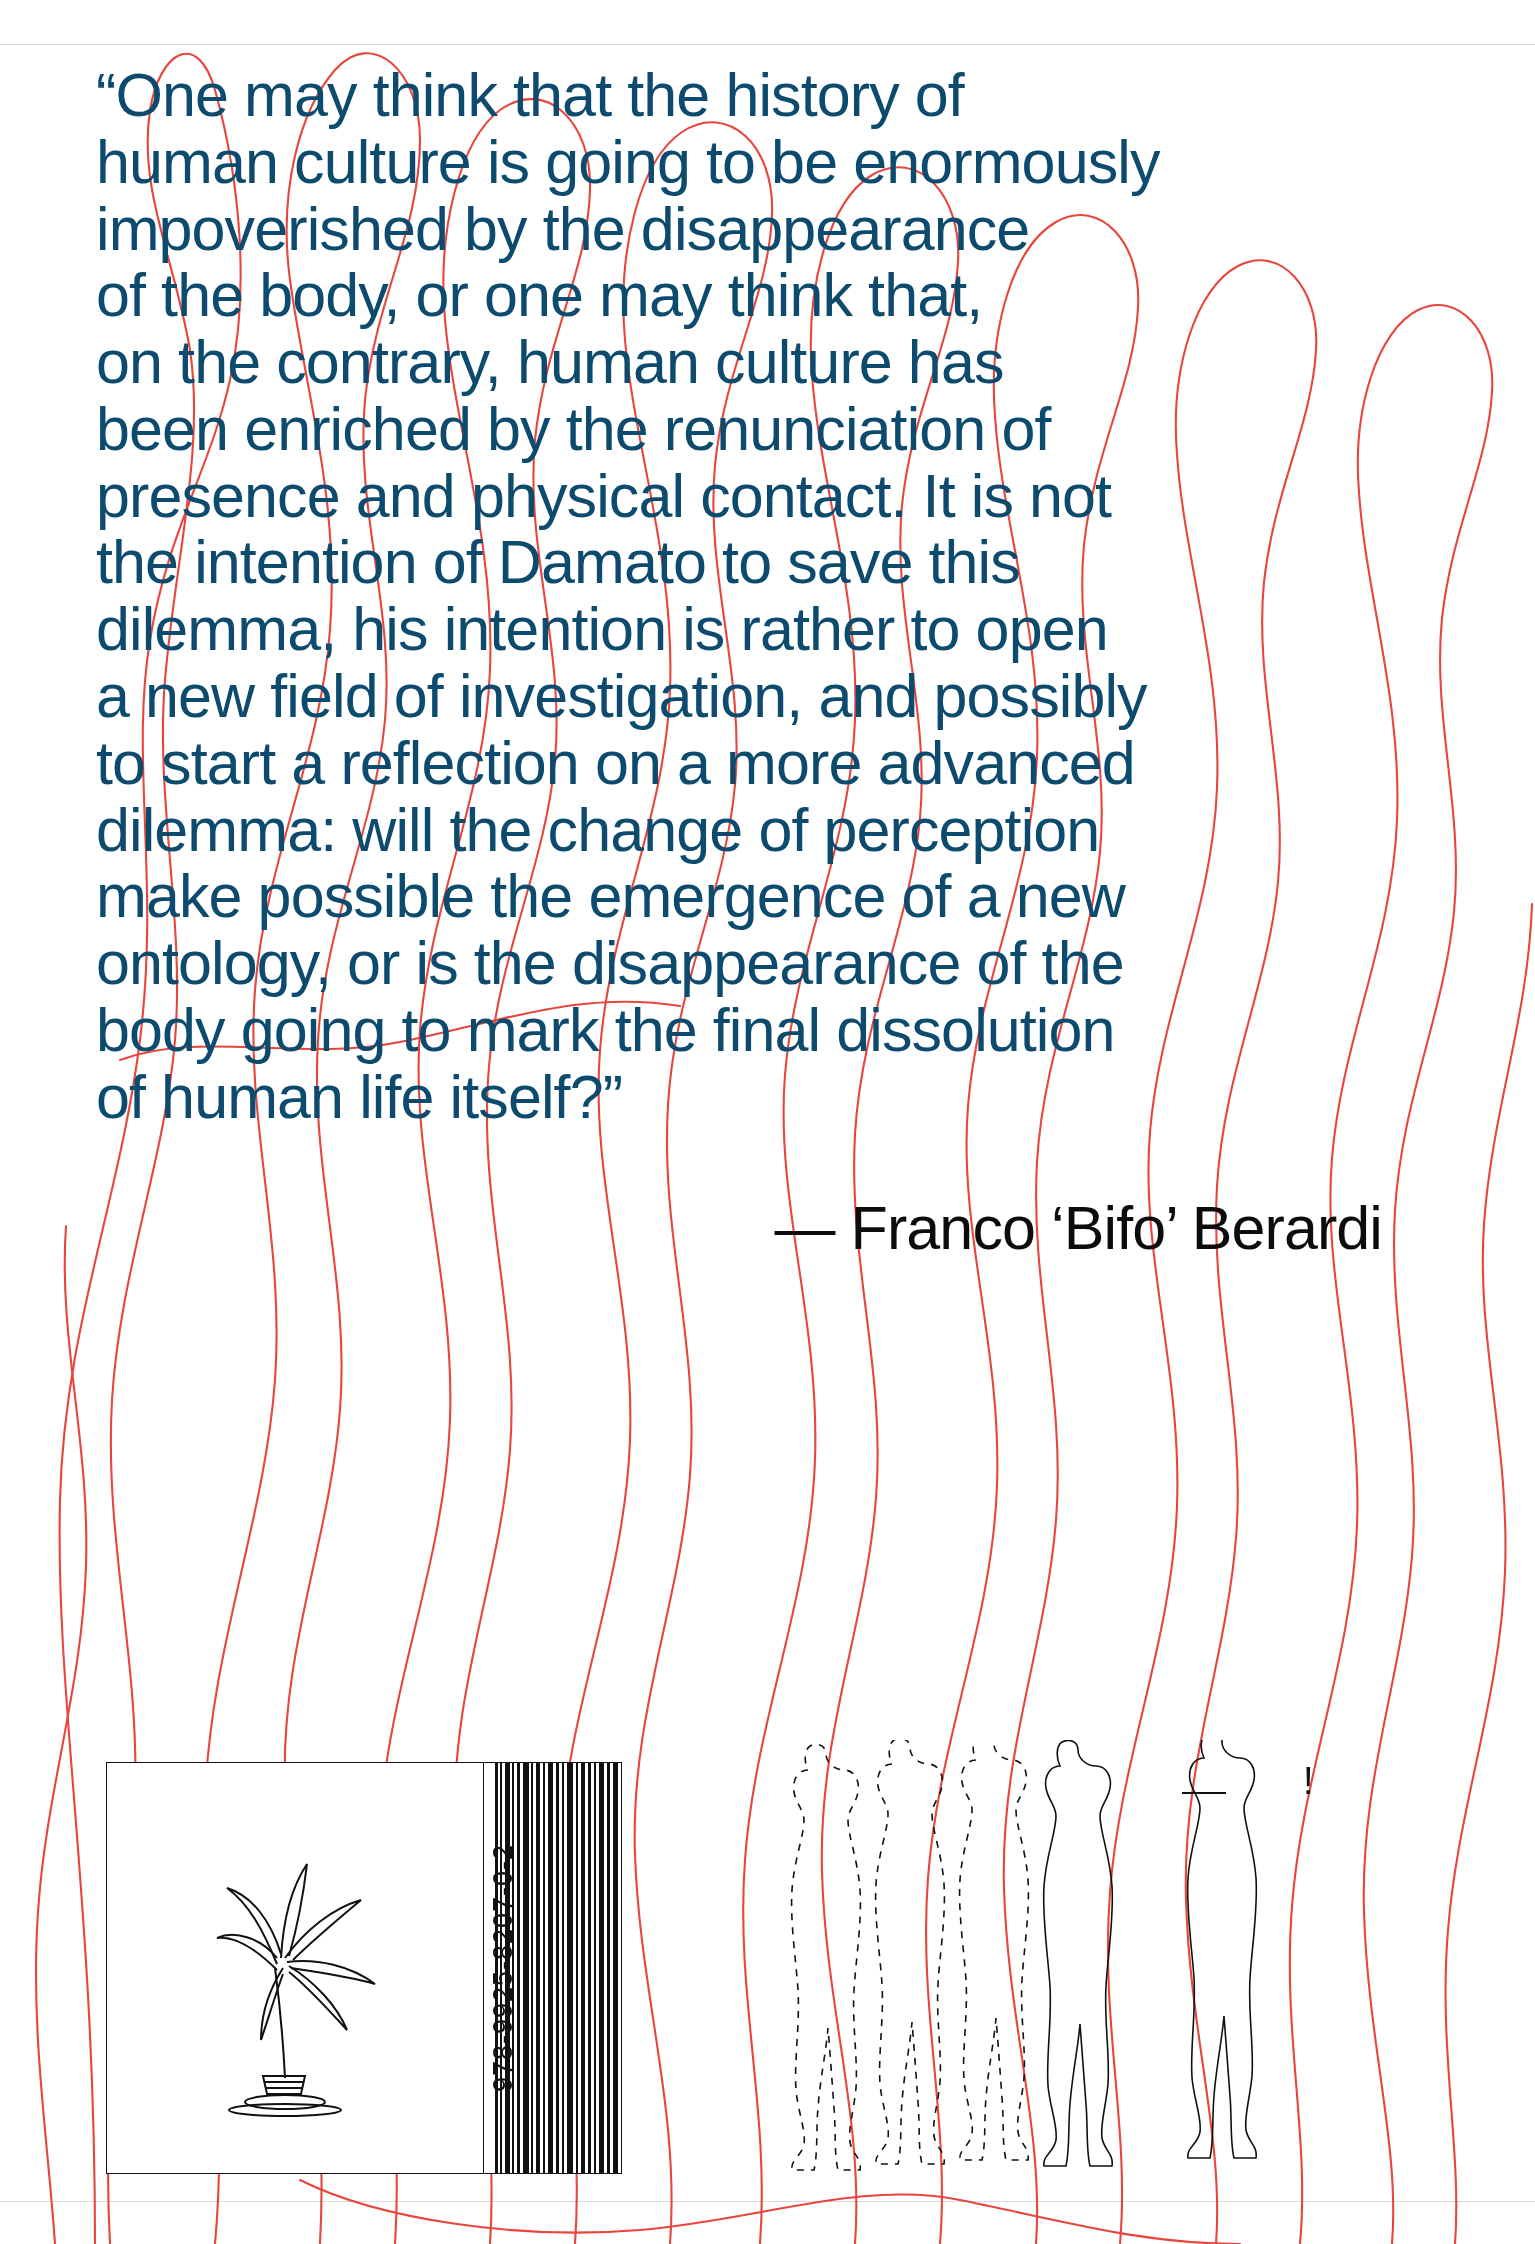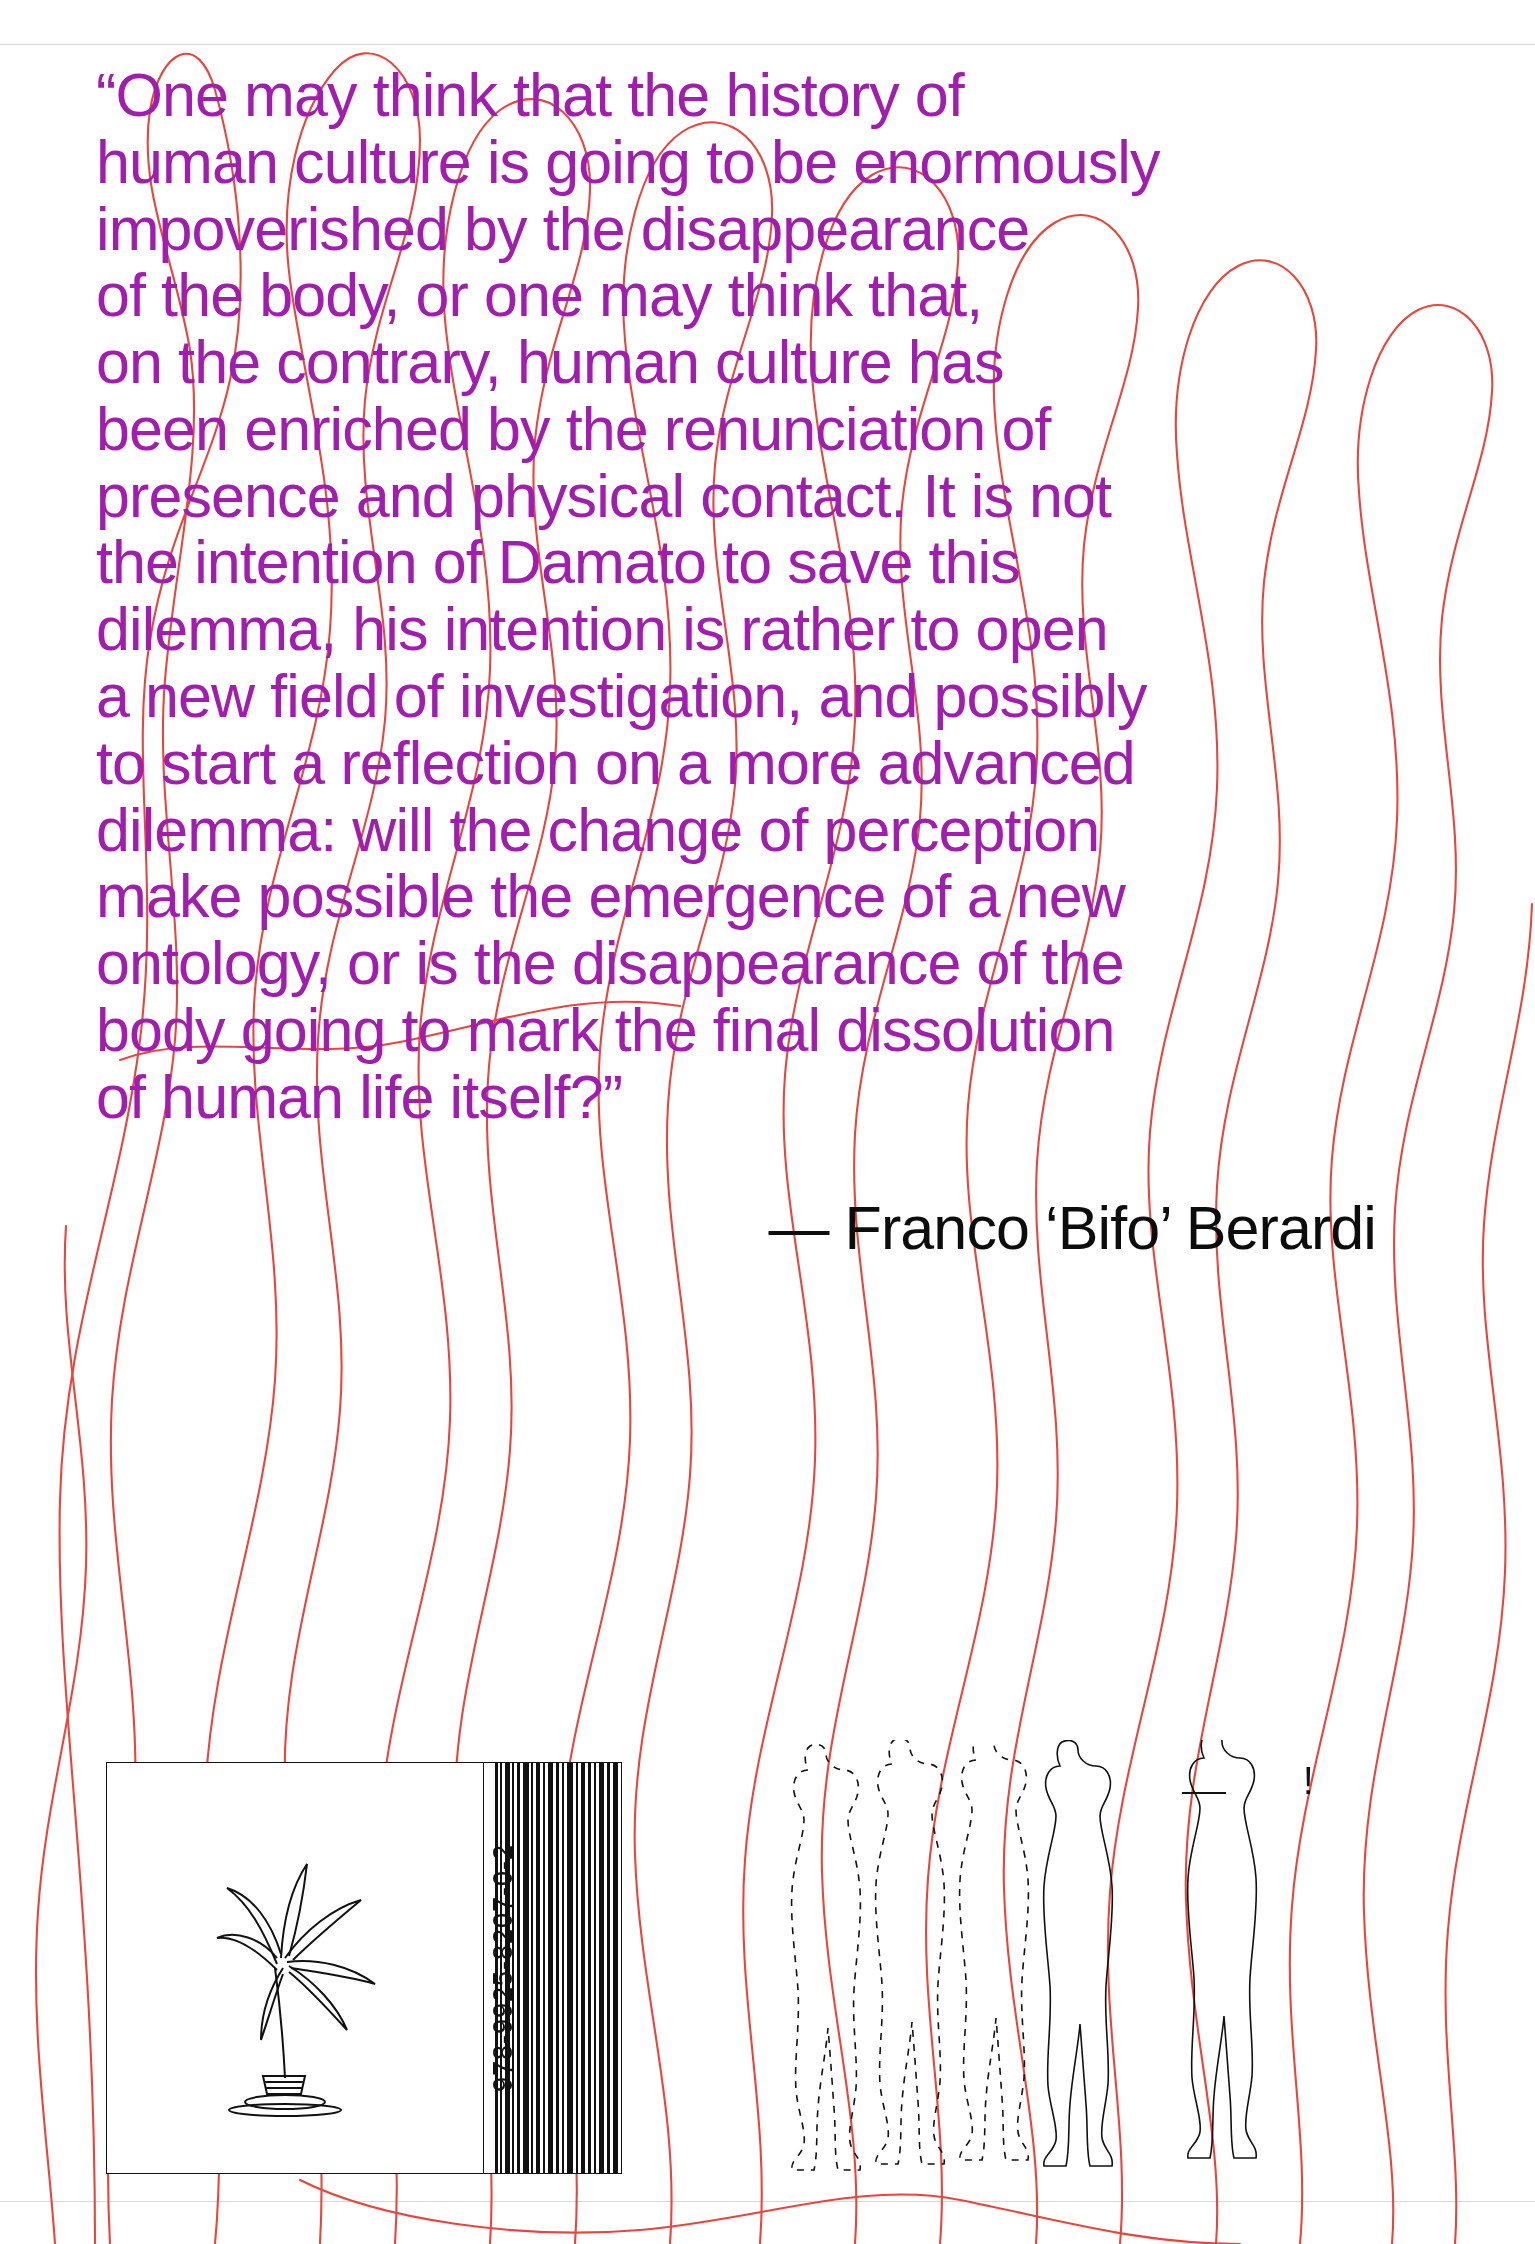--- a/index.html
+++ b/index.html
@@ -61,28 +61,28 @@
     top: 62px;
     width: 1300px;
   }
   #quote-text {
     margin: 0;
     font-family: "Liberation Sans", sans-serif;
     font-size: 61px;
     line-height: 1.095;
     letter-spacing: -0.9px;
     font-weight: 400;
-    color: #a21caf;
+    color: #0c4a6e;
     white-space: pre-line;
   }
   #quote-attribution {
     margin: 0;
     margin-top: 64px;
     text-align: right;
-    padding-right: 20px;
+    padding-right: 14px;
     font-size: 61px;
     letter-spacing: -0.9px;
     line-height: 1.1;
     color: #0c0c0c;
   }
 
   
   #imprint-area {
     position: absolute;
     left: 106px;

